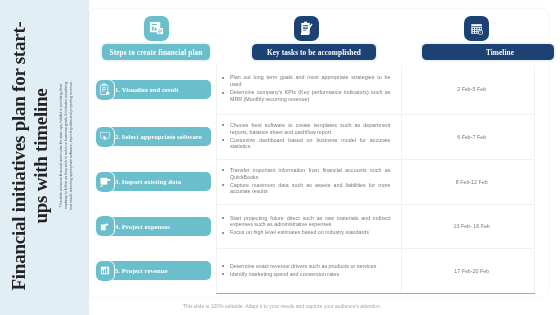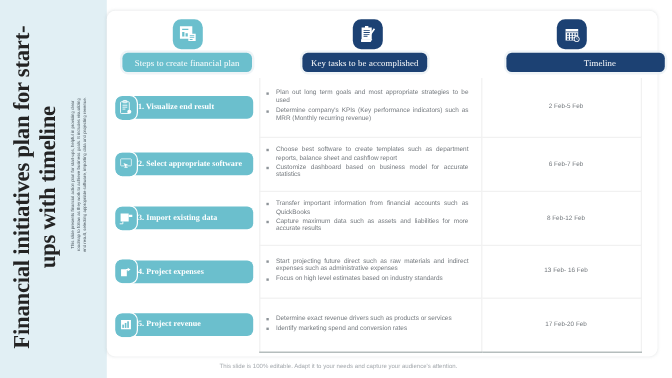--- a/index.html
+++ b/index.html
@@ -18,21 +18,21 @@
       font-family:"Liberation Sans",sans-serif;font-size:3.6px;line-height:5px;
       color:#4a565e;text-align:center;}
 
   
   #card{position:absolute;left:89px;top:9px;width:459px;height:288px;background:#ffffff;
       border-radius:7px;box-shadow:0 0 2.5px rgba(150,158,166,.22);}
   .hdr-icon{position:absolute;width:25px;height:25px;border-radius:7px;
       display:flex;align-items:center;justify-content:center;}
   .hdr-bar{position:absolute;height:16px;border-radius:4.5px;
       display:flex;align-items:center;justify-content:center;
-      font-family:"Liberation Serif",serif;font-weight:normal;font-size:7.3px;color:#ffffff;
+      font-family:"Liberation Serif",serif;font-weight:bold;font-size:7.3px;color:#ffffff;
       letter-spacing:.1px;box-shadow:0 0 0 2px rgba(236,242,246,.85);}
 
   
   #tbl{position:absolute;left:102px;top:65px;width:433px;border-collapse:collapse;}
   #tbl td{vertical-align:middle;padding:0;}
   #tbl td.c2,#tbl td.c3{border-bottom:1px solid #f1f1f1;}
   #tbl tr:last-child td.c2,#tbl tr:last-child td.c3{border-bottom:1px solid #a3adad;}
   .c1{width:114px;}
   .c2{width:186px;border-left:1px solid #f1f1f1;border-right:1px solid #f1f1f1;}
   .c3{width:133px;border-right:1px solid #f1f1f1;}
@@ -85,21 +85,21 @@
 
   <div class="hdr-icon" style="left:294px;top:16px;background:#1c4173;">
     <svg width="15" height="15" viewBox="0 0 32 32">
       <path fill="#ffffff" d="M5 4h18v22H5z"></path>
       <path fill="#ffffff" d="M11 1.5h6v3.6h-6z"></path>
       <path fill="#1c4173" d="M8.5 9h11v1.5h-11zM8.5 12.3h11v1.5h-11zM8.5 15.6h11v1.5h-11zM8.5 18.9h7v1.5h-7z"></path>
       <path fill="#ffffff" d="M4 25h20l-3 5H4z"></path>
       <path fill="#ffffff" d="M26.6 5.4l2.4 1.7-7.3 10.3-3 1.2.7-3.2z"></path>
     </svg>
   </div>
-  <div class="hdr-bar" style="left:252px;top:44px;width:104px;background:#1c4173;">
+  <div class="hdr-bar" style="left:252px;top:44px;width:124px;background:#1c4173;">
     <span>Key tasks to be accomplished</span>
   </div>
 
   <div class="hdr-icon" style="left:464px;top:16px;background:#1c4173;">
     <svg width="14" height="14" viewBox="0 0 32 32">
       <path fill="#ffffff" d="M3 5h24v22H3z"></path>
       <path fill="#1c4173" d="M3 9.5h24v1.6H3z"></path>
       <g fill="#1c4173">
         <rect x="6" y="13" width="3.2" height="3.2"></rect>
           <rect x="11.4" y="13" width="3.2" height="3.2"></rect>

